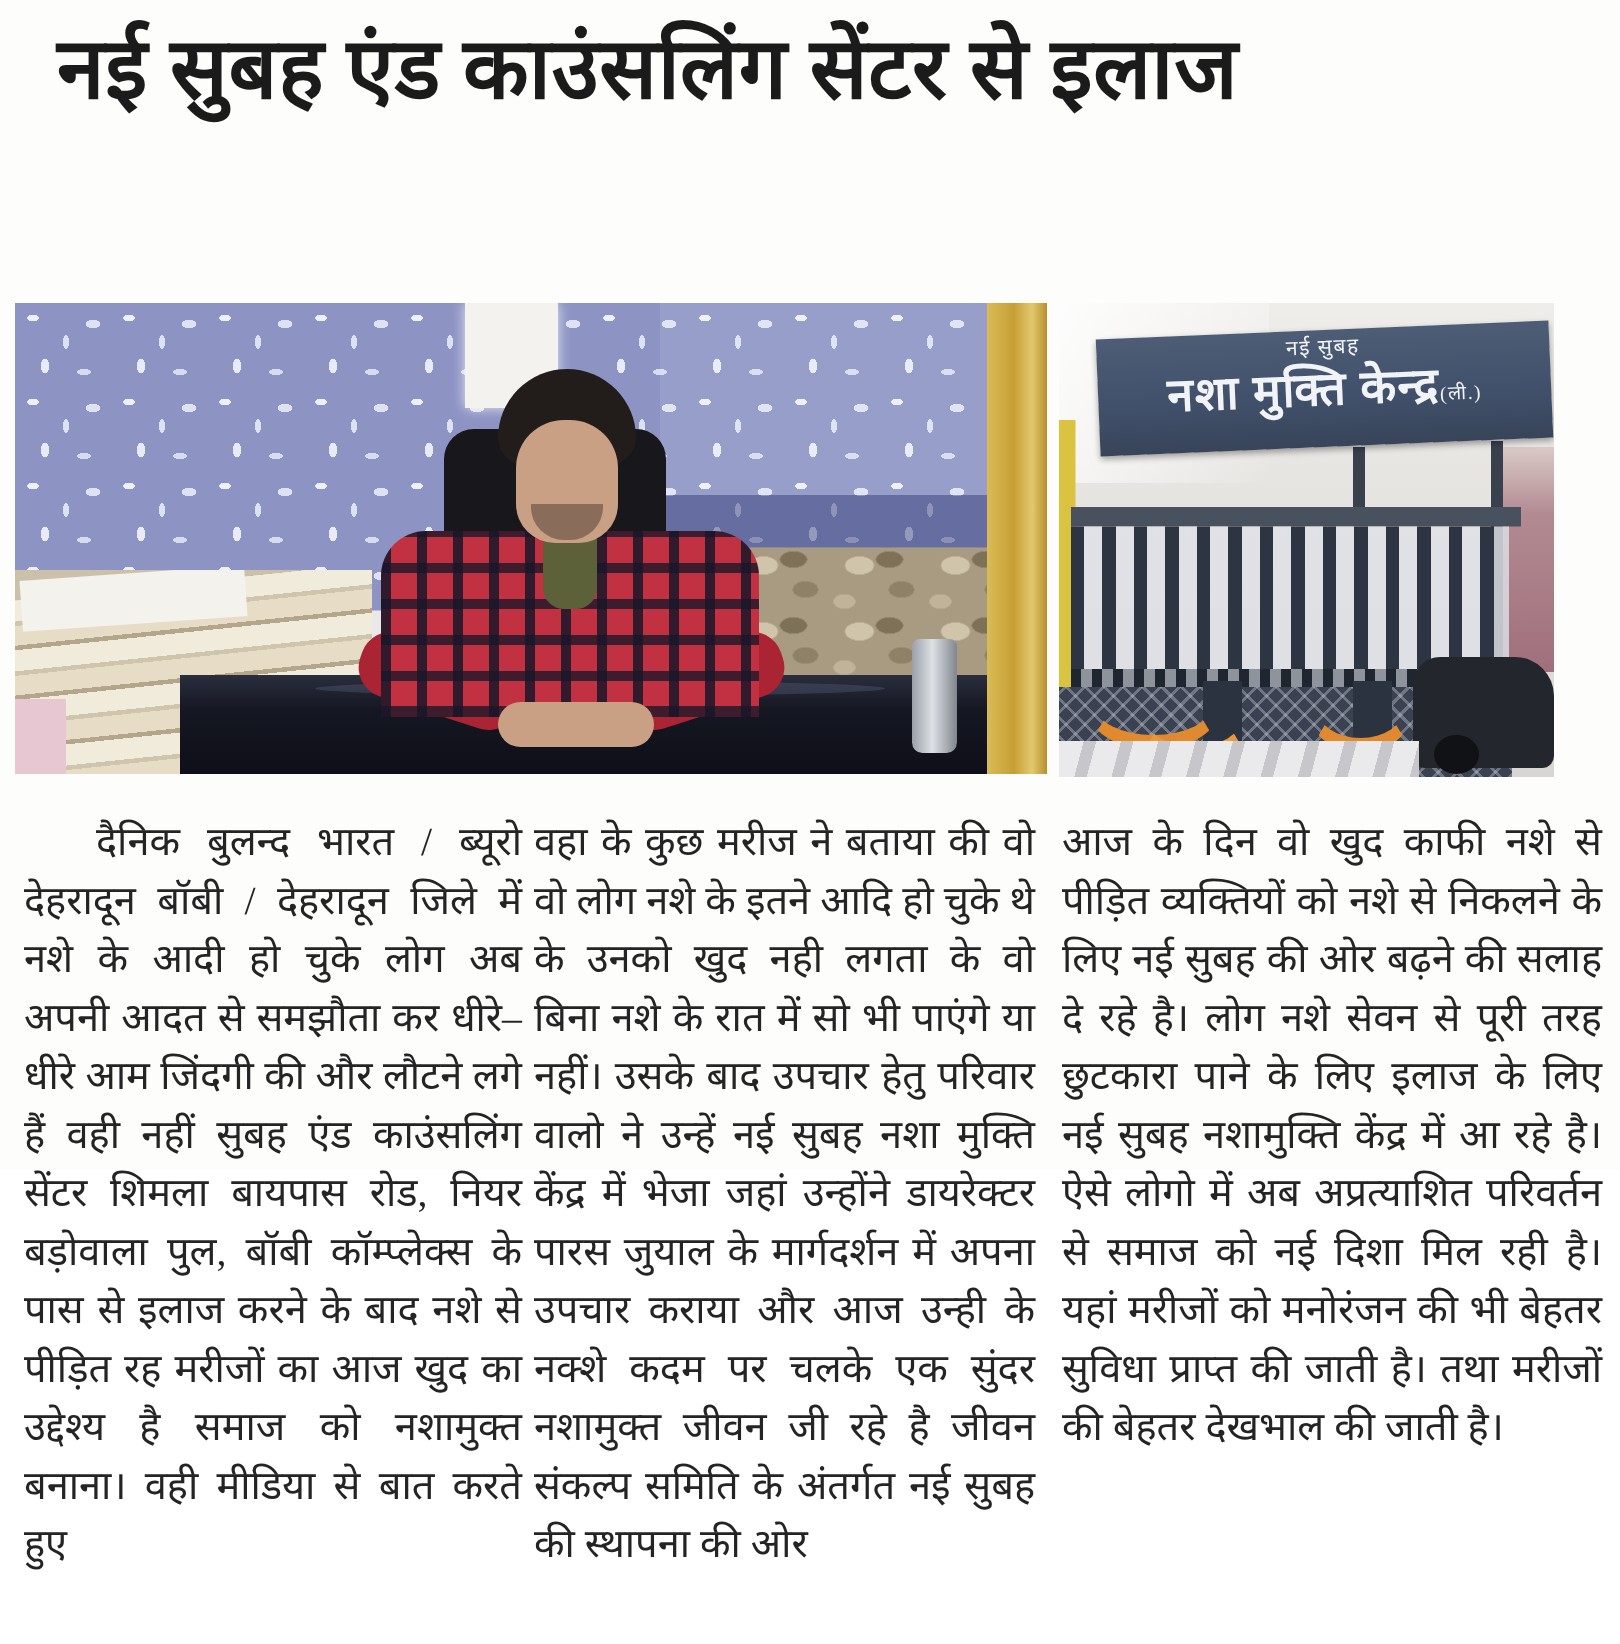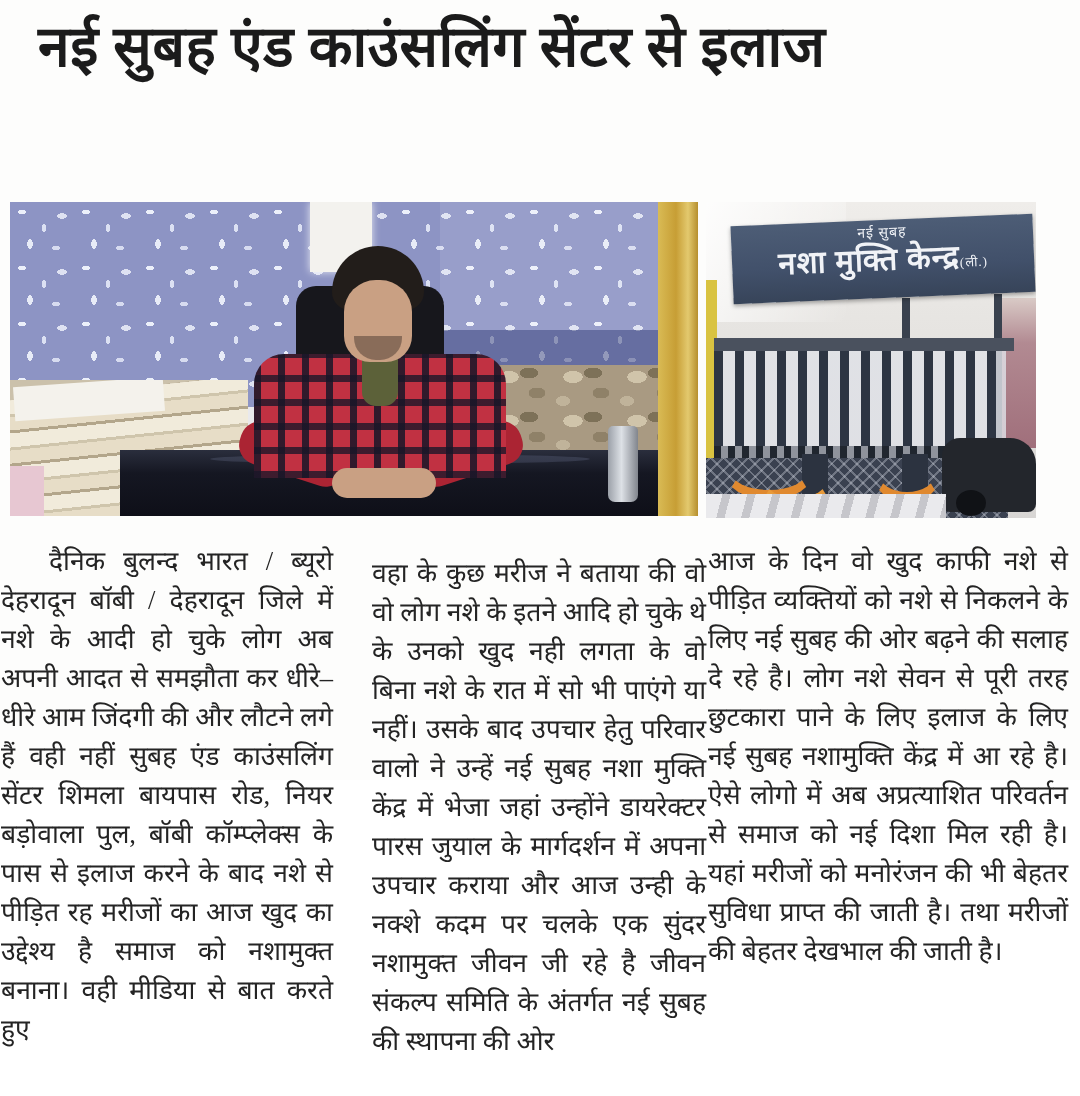--- a/index.html
+++ b/index.html
@@ -141,23 +141,23 @@
   .steps{
     left:0;top:292px;width:240px;height:24px;
     background:repeating-linear-gradient(105deg,#eaeaed 0 16px,#c6c6cb 16px 24px);
   }
   
   .col{
     position:absolute;top:542px;
     font-size:26.5px;line-height:39px;color:#242424;
     text-align:justify;
   }
-  #col-1{left:1px;width:332px;}
+  #col-1{left:16px;width:332px;}
   #col-1{text-indent:48px;}
-  #col-2{left:372px;width:334px;margin-top:12px;}
+  #col-2{left:356px;width:334px;}
   #col-3{left:708px;width:360px;}
 </style>
 </head>
 <body>
 
 <div id="page">
 
   <div id="headline">
     <div class="headline-line">नई सुबह एंड काउंसलिंग सेंटर से इलाज</div>
   </div>

